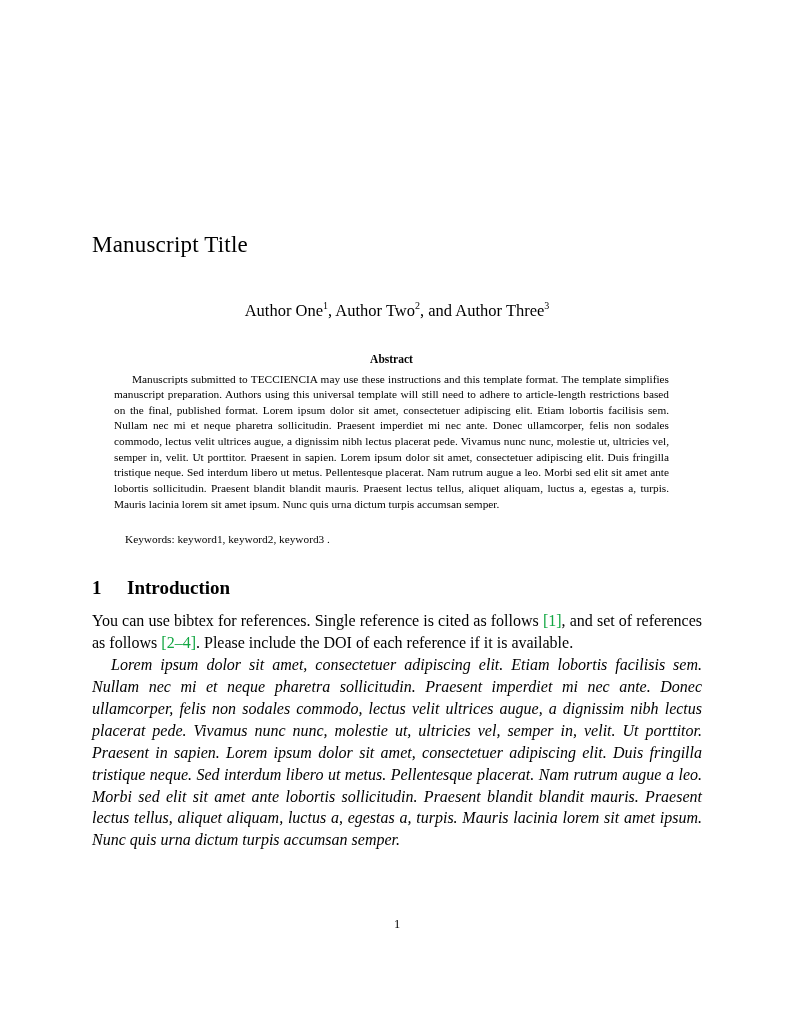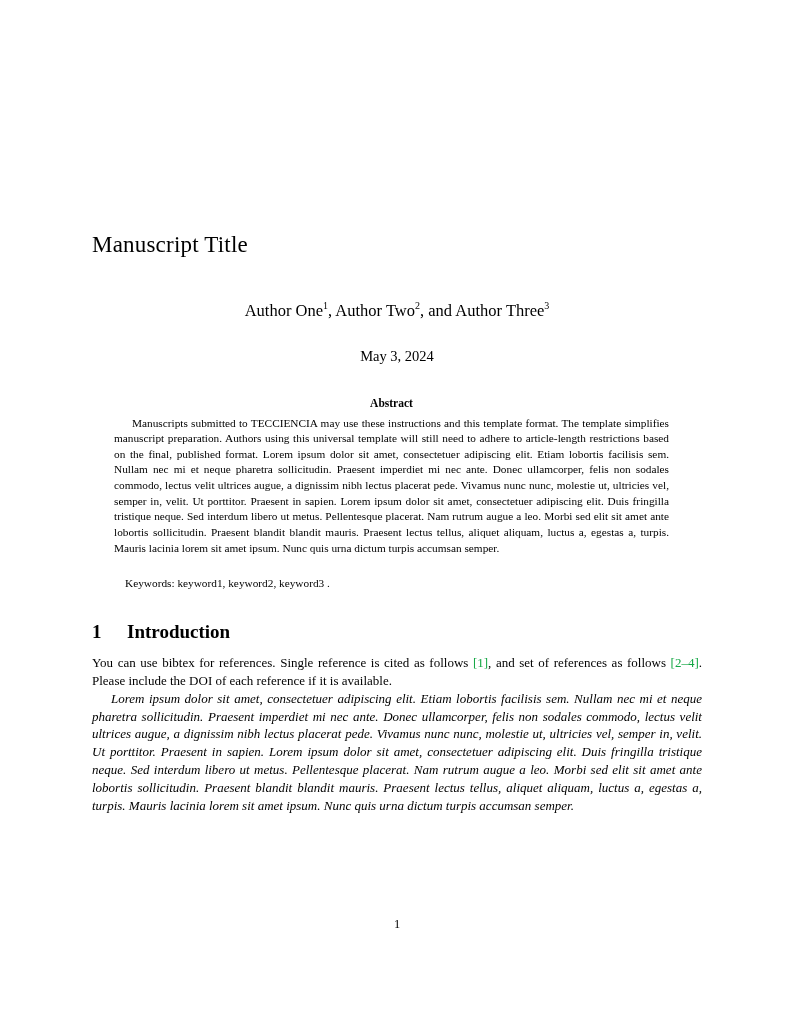--- a/index.html
+++ b/index.html
@@ -83,21 +83,21 @@
     font-size: 19px;
     font-weight: bold;
     display: flex;
     align-items: baseline;
   }
   .section-num {
     width: 35px;
     display: inline-block;
   }
   .body-text {
-    font-size: 13px;
+    font-size: 16px;
     line-height: 1.37;
     text-align: justify;
     margin-top: 11px;
   }
   .body-text.indent {
     text-indent: 19px;
     margin-top: 0;
     font-style: italic;
   }
   .cite {
@@ -118,21 +118,20 @@
 <div class="page">
   <div class="content">
 
     <div class="title">Manuscript Title</div>
 
     <div class="authors">
       <span>Author One</span><sup>1</sup><span>, </span><span>Author Two</span><sup>2</sup><span>, and </span><span>Author Three</span><sup>3</sup>
     </div>
 
 
-    <div class="date">May 3, 2024</div>
 
     <div class="abstract-block">
       <div class="abstract-head">Abstract</div>
       <div class="abstract-body">Manuscripts submitted to TECCIENCIA may use these instructions and this template format. The template simplifies manuscript preparation. Authors using this universal template will still need to adhere to article-length restrictions based on the final, published format. Lorem ipsum dolor sit amet, consectetuer adipiscing elit. Etiam lobortis facilisis sem. Nullam nec mi et neque pharetra sollicitudin. Praesent imperdiet mi nec ante. Donec ullamcorper, felis non sodales commodo, lectus velit ultrices augue, a dignissim nibh lectus placerat pede. Vivamus nunc nunc, molestie ut, ultricies vel, semper in, velit. Ut porttitor. Praesent in sapien. Lorem ipsum dolor sit amet, consectetuer adipiscing elit. Duis fringilla tristique neque. Sed interdum libero ut metus. Pellentesque placerat. Nam rutrum augue a leo. Morbi sed elit sit amet ante lobortis sollicitudin. Praesent blandit blandit mauris. Praesent lectus tellus, aliquet aliquam, luctus a, egestas a, turpis. Mauris lacinia lorem sit amet ipsum. Nunc quis urna dictum turpis accumsan semper.</div>
     </div>
 
     <div class="keywords">Keywords: keyword1, keyword2, keyword3 .</div>
 
     <div class="section-head">
       <span class="section-num">1</span>

